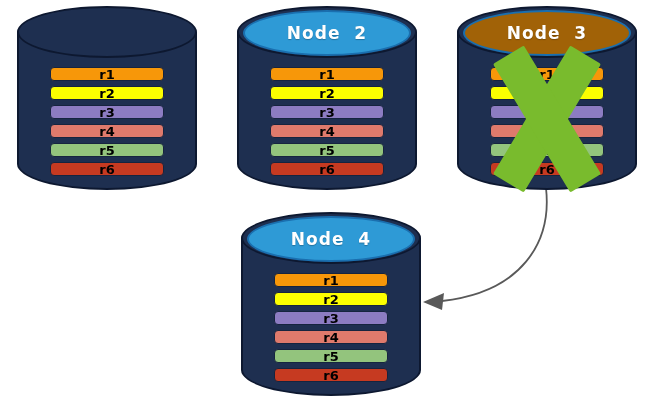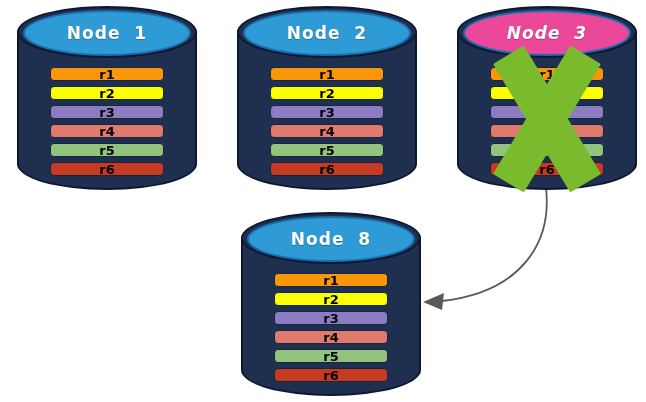--- a/index.html
+++ b/index.html
@@ -48,23 +48,20 @@
 
   <svg class="arrow-svg" width="646" height="402" viewBox="0 0 646 402">
     <path d="M546,188 C552,242 522,292 442,301" fill="none" stroke-width="1.8" stroke="#595959"></path>
     <polygon points="423,302 444,293 442,310" fill="#595959"></polygon>
   </svg>
 
 <div class="node pos1">
       <div class="cyl-bottom" style="background: rgb(30, 47, 80);"></div>
       <div class="cyl-body" style="background: rgb(30, 47, 80);"></div>
       <div class="cyl-top-back" style="background: rgb(30, 47, 80);"></div>
-      <div class="cyl-top" style="background: rgb(46, 154, 214); border-color: rgb(26, 111, 175);">
-        <span class="node-label" style="color: rgb(255, 255, 255);">Node  1</span>
-      </div>
       <div class="rows">
         <div class="row-bar" style="background: rgb(247, 151, 9);">
           <span class="row-label" style="color: rgb(0, 0, 0);">r1</span>
         </div>
         <div class="row-bar" style="background: rgb(252, 255, 0);">
           <span class="row-label" style="color: rgb(0, 0, 0);">r2</span>
         </div>
         <div class="row-bar" style="background: rgb(140, 124, 194);">
           <span class="row-label" style="color: rgb(0, 0, 0);">r3</span>
         </div>
@@ -106,21 +103,21 @@
         <div class="row-bar" style="background: rgb(198, 58, 33);">
           <span class="row-label" style="color: rgb(0, 0, 0);">r6</span>
         </div>
       </div>
 
     </div>
     <div class="node pos3 crossed">
       <div class="cyl-bottom" style="background: rgb(30, 47, 80);"></div>
       <div class="cyl-body" style="background: rgb(30, 47, 80);"></div>
       <div class="cyl-top-back" style="background: rgb(30, 47, 80);"></div>
-      <div class="cyl-top" style="background: #ec4899; border-color: rgb(26, 111, 175); font-style: italic;">
+      <div class="cyl-top" style="background: #a16207; border-color: rgb(26, 111, 175);">
         <span class="node-label" style="color: rgb(255, 255, 255);">Node  3</span>
       </div>
       <div class="rows">
         <div class="row-bar" style="background: rgb(247, 151, 9);">
           <span class="row-label" style="color: rgb(0, 0, 0);">r1</span>
         </div>
         <div class="row-bar" style="background: rgb(252, 255, 0);">
           <span class="row-label" style="color: rgb(0, 0, 0);">r2</span>
         </div>
         <div class="row-bar" style="background: rgb(140, 124, 194);">
@@ -139,21 +136,21 @@
       <div class="cross">
         <div class="cross-arm arm-a" style="background: rgb(121, 187, 45);"></div>
         <div class="cross-arm arm-b" style="background: rgb(121, 187, 45);"></div>
       </div>
     </div>
     <div class="node pos4">
       <div class="cyl-bottom" style="background: rgb(30, 47, 80);"></div>
       <div class="cyl-body" style="background: rgb(30, 47, 80);"></div>
       <div class="cyl-top-back" style="background: rgb(30, 47, 80);"></div>
       <div class="cyl-top" style="background: rgb(46, 154, 214); border-color: rgb(26, 111, 175);">
-        <span class="node-label" style="color: rgb(255, 255, 255);">Node  8</span>
+        <span class="node-label" style="color: rgb(255, 255, 255);">Node  4</span>
       </div>
       <div class="rows">
         <div class="row-bar" style="background: rgb(247, 151, 9);">
           <span class="row-label" style="color: rgb(0, 0, 0);">r1</span>
         </div>
         <div class="row-bar" style="background: rgb(252, 255, 0);">
           <span class="row-label" style="color: rgb(0, 0, 0);">r2</span>
         </div>
         <div class="row-bar" style="background: rgb(140, 124, 194);">
           <span class="row-label" style="color: rgb(0, 0, 0);">r3</span>

